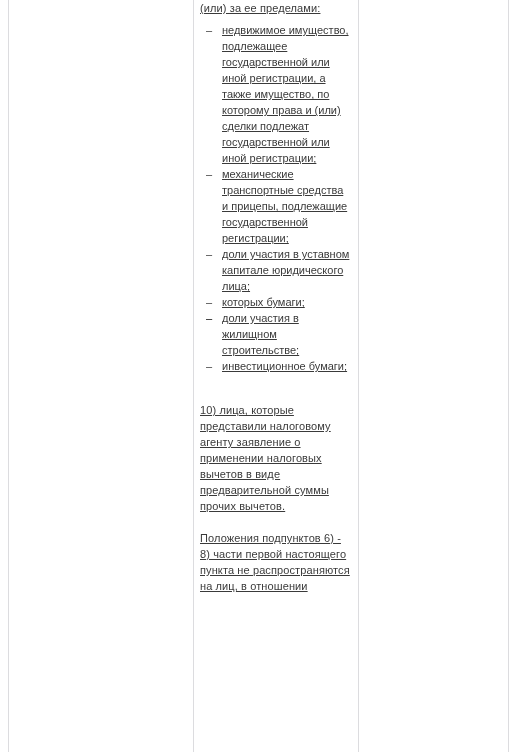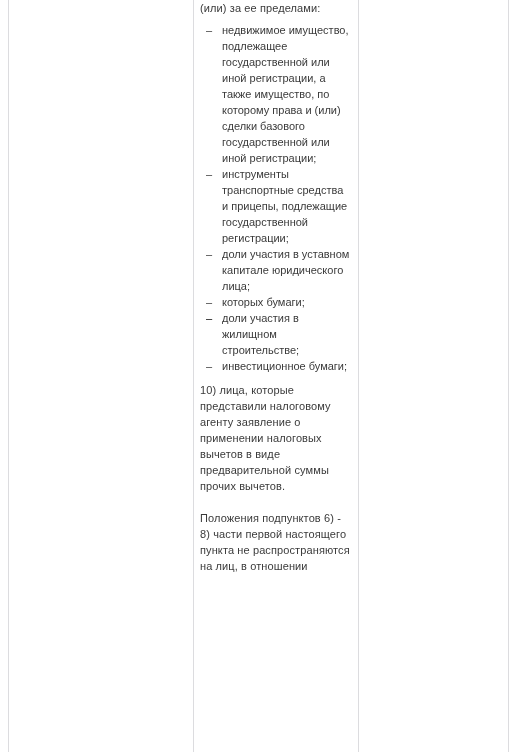--- a/index.html
+++ b/index.html
@@ -35,20 +35,21 @@
   .rule-b { left: 193px; }
   .rule-c { left: 358px; }
   .rule-d { left: 508px; }
 
   
   .cell {
     position: absolute;
     top: 0;
     bottom: 8px;
     box-sizing: border-box;
+    text-decoration: underline;
   }
   .cell-left   { left: 9px;   width: 184px; }
   .cell-text   { left: 194px; width: 164px; }
   .cell-right  { left: 359px; width: 149px; }
 
   .cell-text .inner {
     padding: 0 8px 0 6px;
     box-sizing: border-box;
     width: 164px;
   }
@@ -90,21 +91,21 @@
   ul.dash-list li .dash {
     position: absolute;
     left: 6px;
     top: 0;
     line-height: 16px;
     font-size: 11px;
     color: #3a3a3a;
   }
 
   .after-list {
-    margin-top: 8px;
+    margin-top: 28px;
   }
 </style>
 </head>
 <body>
 
 <div class="page">
 
   <div class="col-rule rule-a"></div>
   <div class="col-rule rule-b"></div>
   <div class="col-rule rule-c"></div>
@@ -113,25 +114,25 @@
   <div class="cell cell-left"></div>
 
   <div class="cell cell-text">
     <div class="inner">
 
       <p class="para lead">(или) за ее пределами:</p>
 
       <ul class="dash-list">
         <li>
           <span class="dash">–</span>
-          <span>недвижимое имущество, подлежащее государственной или иной регистрации, а также имущество, по которому права и (или) сделки базового государственной или иной регистрации;</span>
+          <span>недвижимое имущество, подлежащее государственной или иной регистрации, а также имущество, по которому права и (или) сделки подлежат государственной или иной регистрации;</span>
         </li>
         <li>
           <span class="dash">–</span>
-          <span>инструменты транспортные средства и прицепы, подлежащие государственной регистрации;</span>
+          <span>механические транспортные средства и прицепы, подлежащие государственной регистрации;</span>
         </li>
         <li>
           <span class="dash">–</span>
           <span>доли участия в уставном капитале юридического лица;</span>
         </li>
         <li>
           <span class="dash">–</span>
           <span>которых бумаги;</span>
         </li>
         <li>

